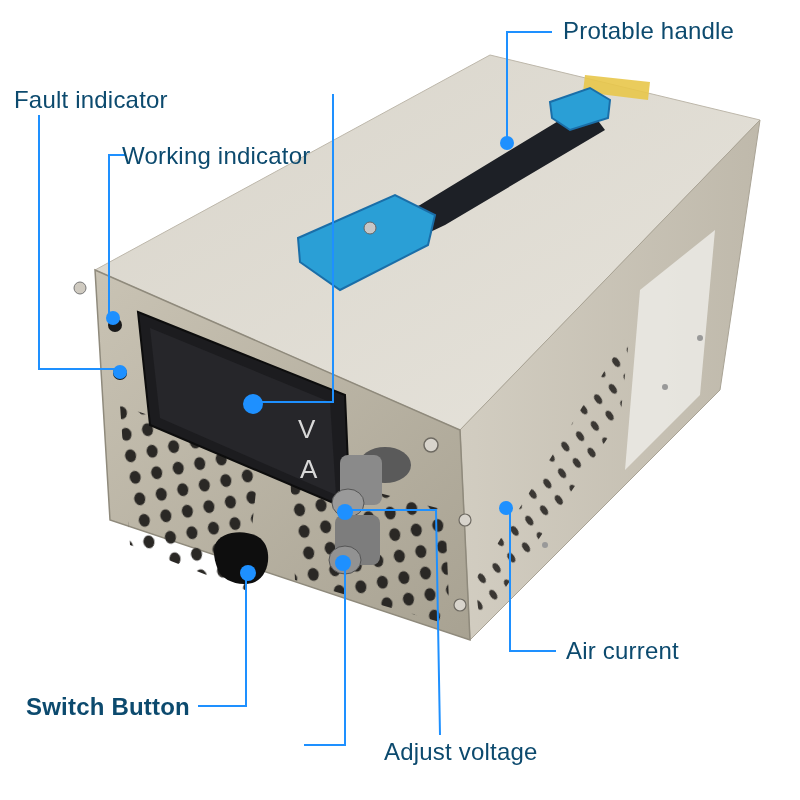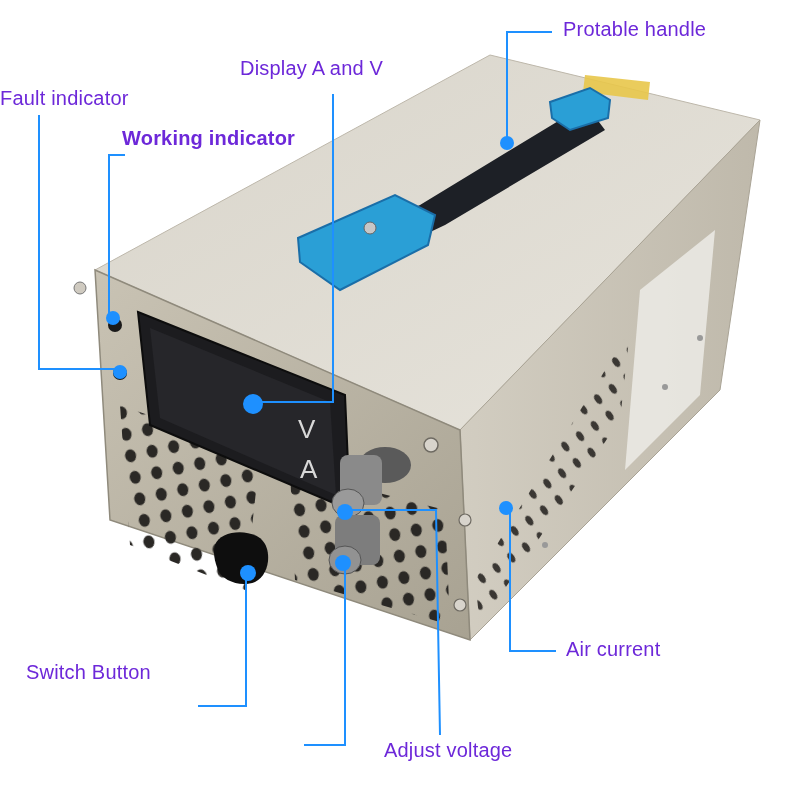--- a/index.html
+++ b/index.html
@@ -1,18 +1,18 @@
 <!DOCTYPE html>
 <html><head>
 <meta charset="utf-8">
 <style>
   html, body { margin:0; padding:0; background:#ffffff; }
   body { width:800px; height:800px; position:relative; overflow:hidden; font-family:"Liberation Sans", sans-serif; }
   #stage { position:absolute; left:0; top:0; width:800px; height:800px; }
-  .label { position:absolute; font-size:20px; color:#6d28d9; white-space:nowrap; line-height:1; letter-spacing:0.2px; }
+  .label { position:absolute; font-size:24px; color:#0c4a6e; white-space:nowrap; line-height:1; letter-spacing:0.2px; }
   svg { position:absolute; left:0; top:0; }
 </style>
 </head>
 <body>
 
 <div id="stage">
 
   <svg width="800" height="800" viewBox="0 0 800 800">
     <defs>
       <linearGradient id="topG" x1="0" y1="0" x2="1" y2="1">
@@ -108,19 +108,18 @@
       <circle cx="120" cy="372" r="7"></circle>
       <circle cx="113" cy="318" r="7"></circle>
       <circle cx="506" cy="508" r="7"></circle>
       <circle cx="248" cy="573" r="8"></circle>
       <circle cx="343" cy="563" r="8"></circle>
       <circle cx="345" cy="512" r="8"></circle>
     </g>
   </svg>
 
   <div class="label" style="left:563px; top:19px;">Protable handle</div>
-  <div class="label" style="left:240px; top:58px;">Display A and V</div>
-  <div class="label" style="left:0; top:88px;">Fault indicator</div>
-  <div class="label" style="left:122px; top:128px;font-weight:bold;">Working indicator</div>
+  <div class="label" style="left:14px; top:88px;">Fault indicator</div>
+  <div class="label" style="left:122px; top:144px;">Working indicator</div>
   <div class="label" style="left:566px; top:639px;">Air current</div>
-  <div class="label" style="left:26px; top:662px;">Switch Button</div>
+  <div class="label" style="left:26px; top:695px;font-weight:bold;">Switch Button</div>
   <div class="label" style="left:384px; top:740px;text-align:right;">Adjust voltage</div>
 </div>
 
 </body></html>

